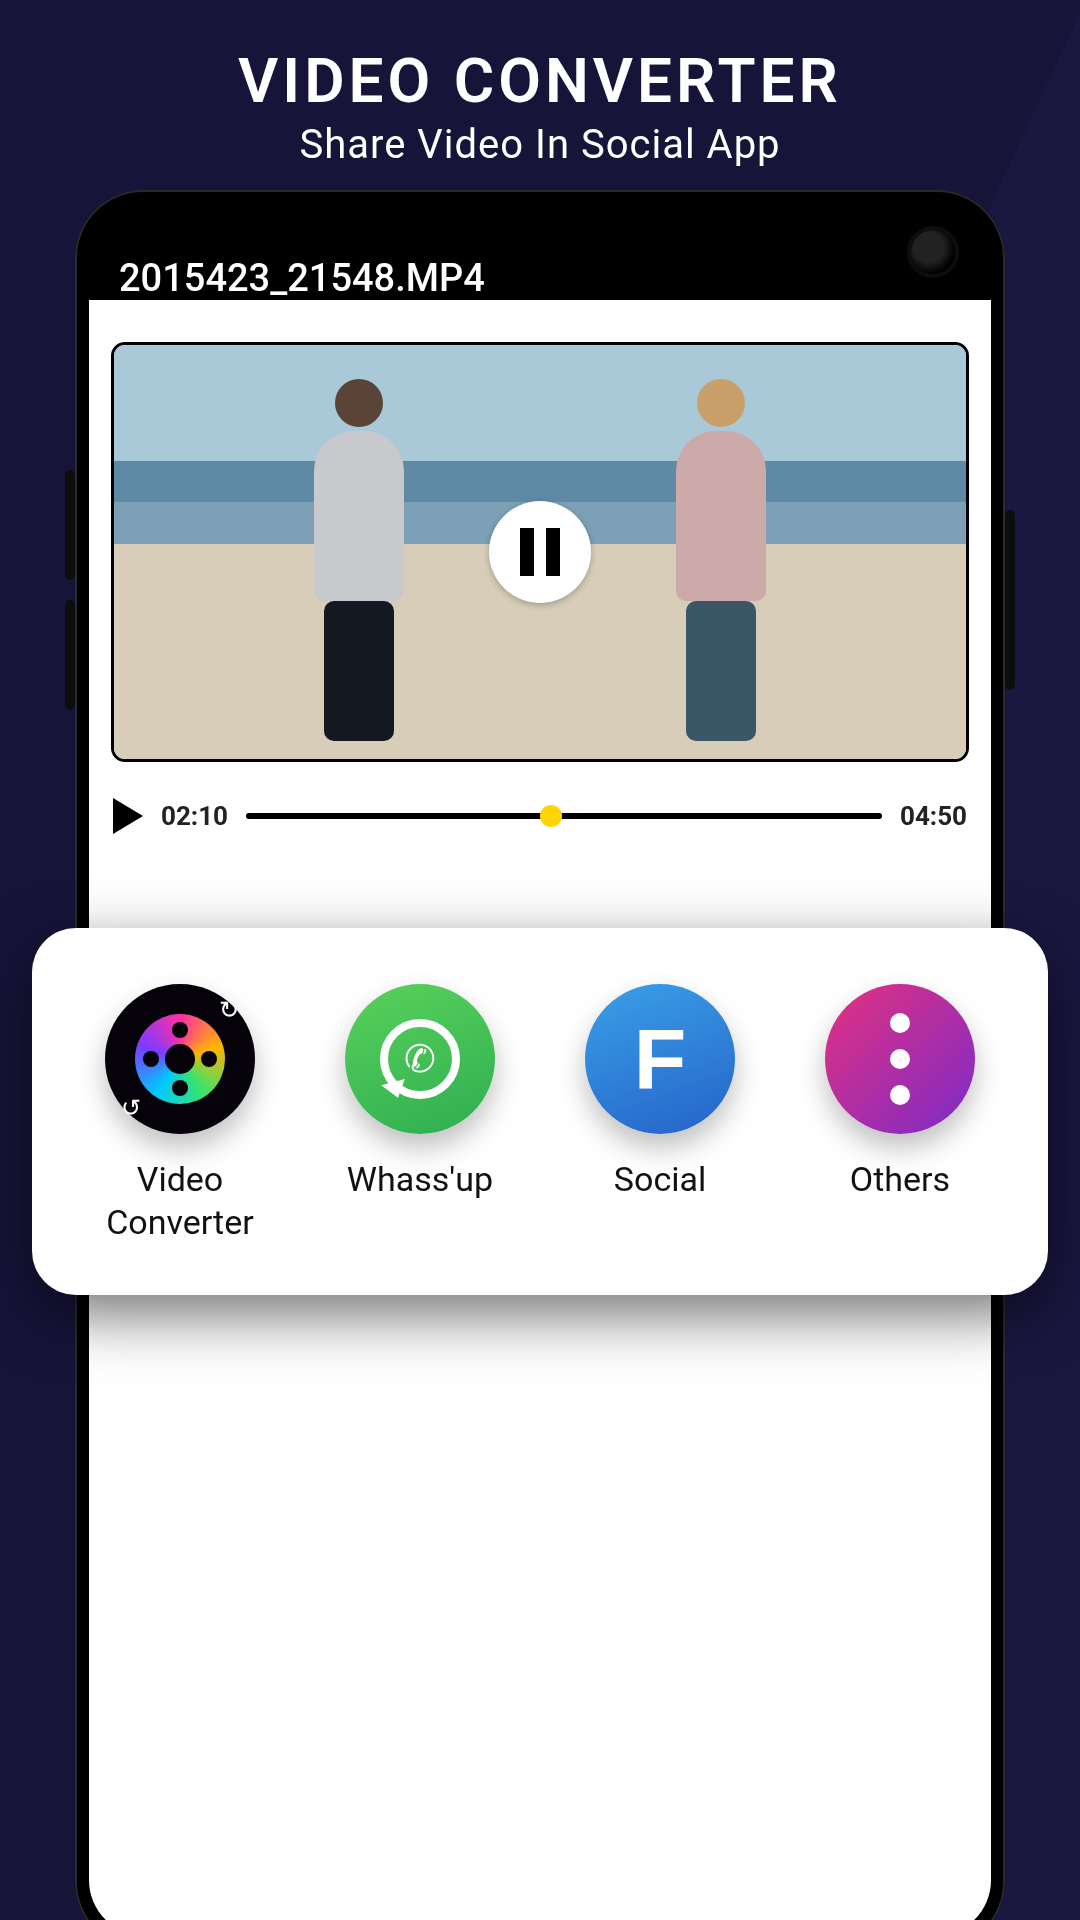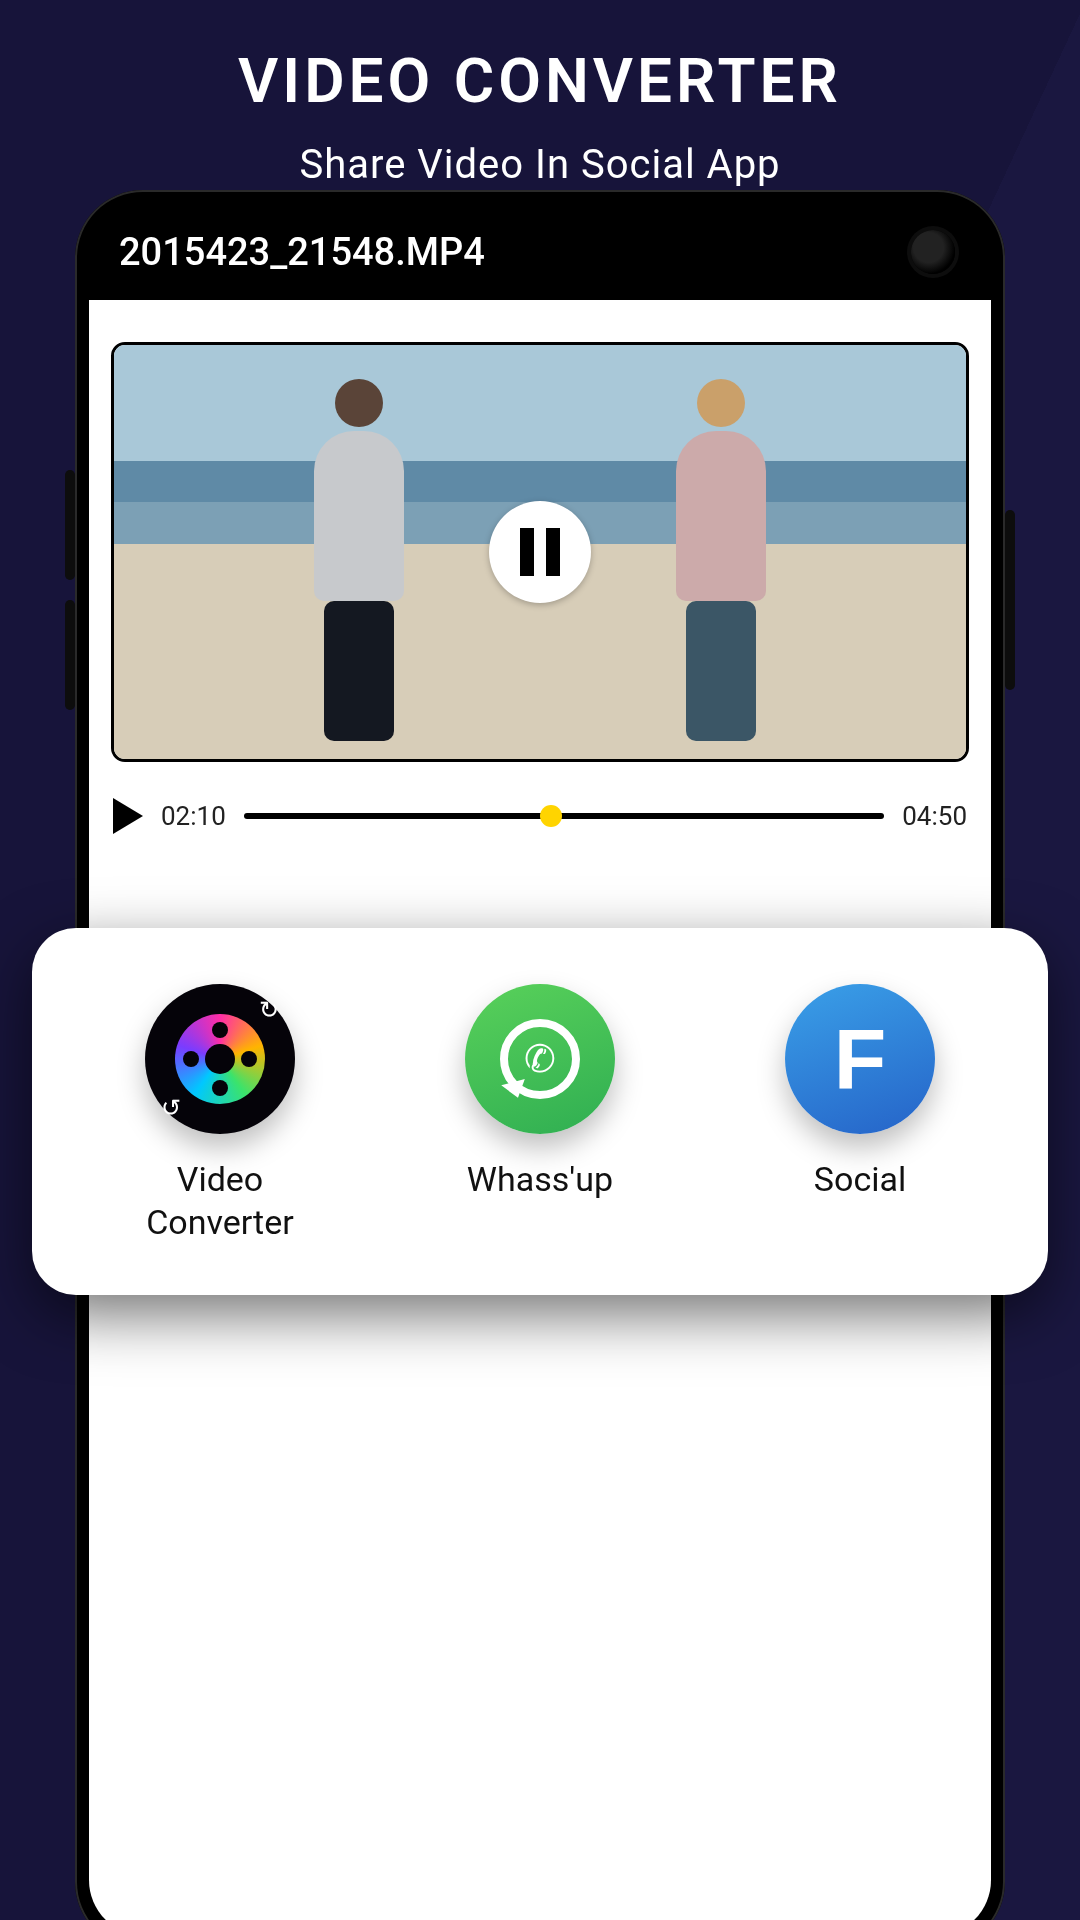--- a/index.html
+++ b/index.html
@@ -21,21 +21,21 @@
       text-align:center;
       color:#fff;
       padding-top:44px;
     }
     .header h1 {
       font-size:62px;
       font-weight:600;
       letter-spacing:4px;
     }
     .header p {
-      margin-top:24px;
+      margin-top:4px;
       font-size:40px;
       font-weight:400;
       letter-spacing:1px;
     }
     
     .phone {
       position:absolute; z-index:2;
       top:190px; left:50%; transform:translateX(-50%);
       width:930px; height:1760px;
       background:#000;
@@ -61,21 +61,21 @@
     .phone-btn-r  { right:-10px; top:320px; width:10px; height:180px; }
     .camera-dot {
       position:absolute; top:26px; right:36px;
       width:44px; height:44px; border-radius:50%;
       background: radial-gradient(circle at 40% 40%, #222 0 40%, #000 70%);
       box-shadow:0 0 0 4px #0d0d0d;
       z-index:5;
     }
     .topbar {
       height:96px;
-      display:flex; align-items:center;
+      display:flex; align-items:flex-end;
       padding:0 30px;
       color:#fff;
       font-size:38px;
       font-weight:500;
       background:#000;
     }
     .screen {
       position:absolute; top:96px; left:0; right:0; bottom:0;
       background:#fff;
     }
@@ -132,21 +132,21 @@
     .progress-row {
       margin:36px 24px 0;
       display:flex; align-items:center; gap:18px;
     }
     .play-triangle {
       width:0; height:0;
       border-left:30px solid #000;
       border-top:18px solid transparent;
       border-bottom:18px solid transparent;
     }
-    .time { font-size:26px; color:#222; font-weight:400; }
+    .time { font-size:26px; color:#222; font-weight:700; }
     .track {
       flex:1; height:6px; background:#000; position:relative; border-radius:3px;
     }
     .track .knob {
       position:absolute; top:50%; left:48%;
       width:22px; height:22px; border-radius:50%;
       background:#ffd400; transform:translate(-50%,-50%);
     }
     
     .share-panel {
@@ -307,14 +307,24 @@
     <span class="share-label">Whass'up</span>
   </div>
 
   <div class="share-item">
     <div class="share-icon ic-fb">
       <span class="fb-f">F</span>
     </div>
     <span class="share-label">Social</span>
   </div>
 
+  <div class="share-item">
+    <div class="share-icon ic-ot">
+      <div class="dots">
+          <span></span>
+          <span></span>
+          <span></span>
+        </div>
+    </div>
+    <span class="share-label">Others</span>
+  </div>
 
 </div>
 
 </body></html>

